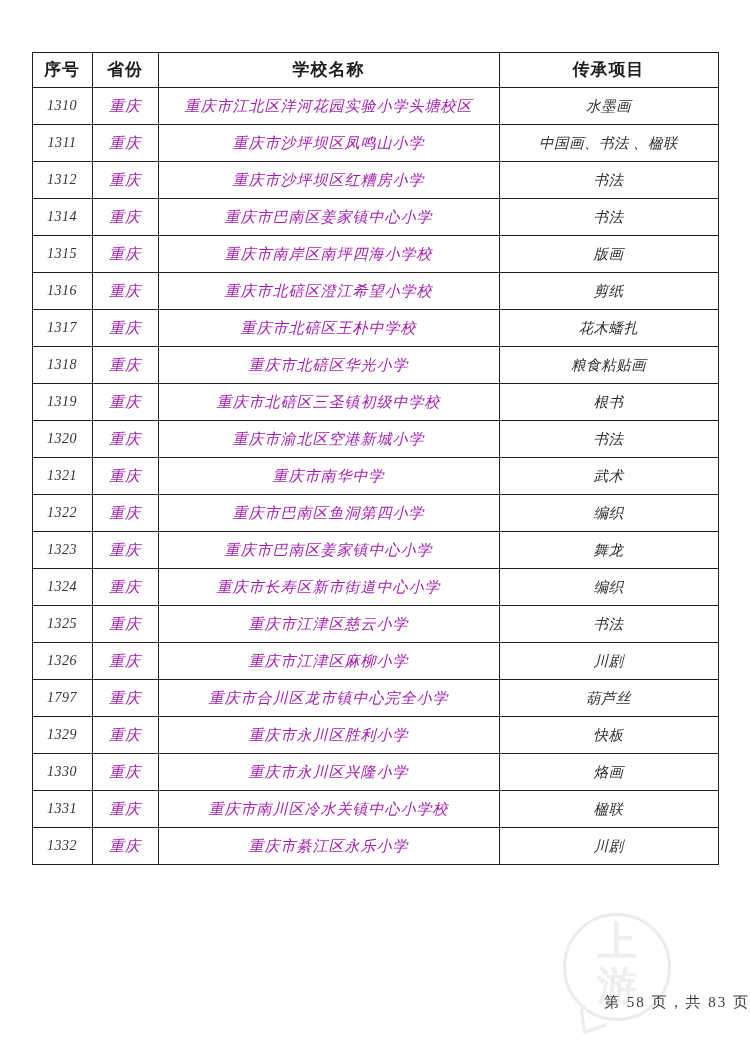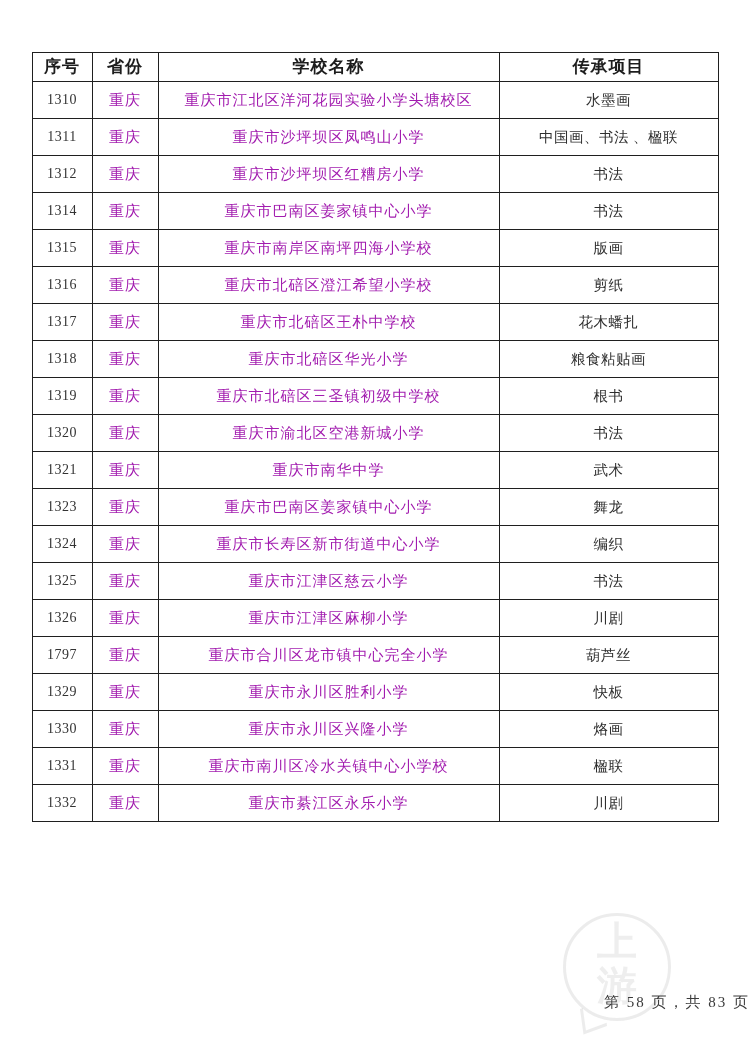--- a/index.html
+++ b/index.html
@@ -31,22 +31,22 @@
   table.heritage col.c-school { width: 341px; }
   table.heritage col.c-proj { width: 219px; }
   table.heritage th,
   table.heritage td {
     border: 1.6px solid #1f1f1f;
     text-align: center;
     vertical-align: middle;
     padding: 2px 4px;
     line-height: 1.25;
   }
-  table.heritage thead tr { height: 29px; margin-top: 28px; }
-  table.heritage tbody tr { height: 37px; }
+  table.heritage thead tr { height: 35px; margin-top: 28px; }
+  table.heritage tbody tr { height: 37px; font-style: italic; }
   table.heritage th {
     font-weight: bold;
     font-size: 17px;
     letter-spacing: 1px;
     color: #1d1d1d;
   }
   td.no {
     font-size: 14px;
     letter-spacing: 0.5px;
     color: #333;
@@ -203,20 +203,26 @@
       <td class="proj">书法</td>
     </tr>
 
     <tr>
       <td class="no">1321</td>
       <td class="prov">重庆</td>
       <td class="school">重庆市南华中学</td>
       <td class="proj">武术</td>
     </tr>
 
+    <tr>
+      <td class="no">1322</td>
+      <td class="prov">重庆</td>
+      <td class="school">重庆市巴南区鱼洞第四小学</td>
+      <td class="proj">编织</td>
+    </tr>
 
     <tr>
       <td class="no">1323</td>
       <td class="prov">重庆</td>
       <td class="school">重庆市巴南区姜家镇中心小学</td>
       <td class="proj">舞龙</td>
     </tr>
 
     <tr>
       <td class="no">1324</td>

